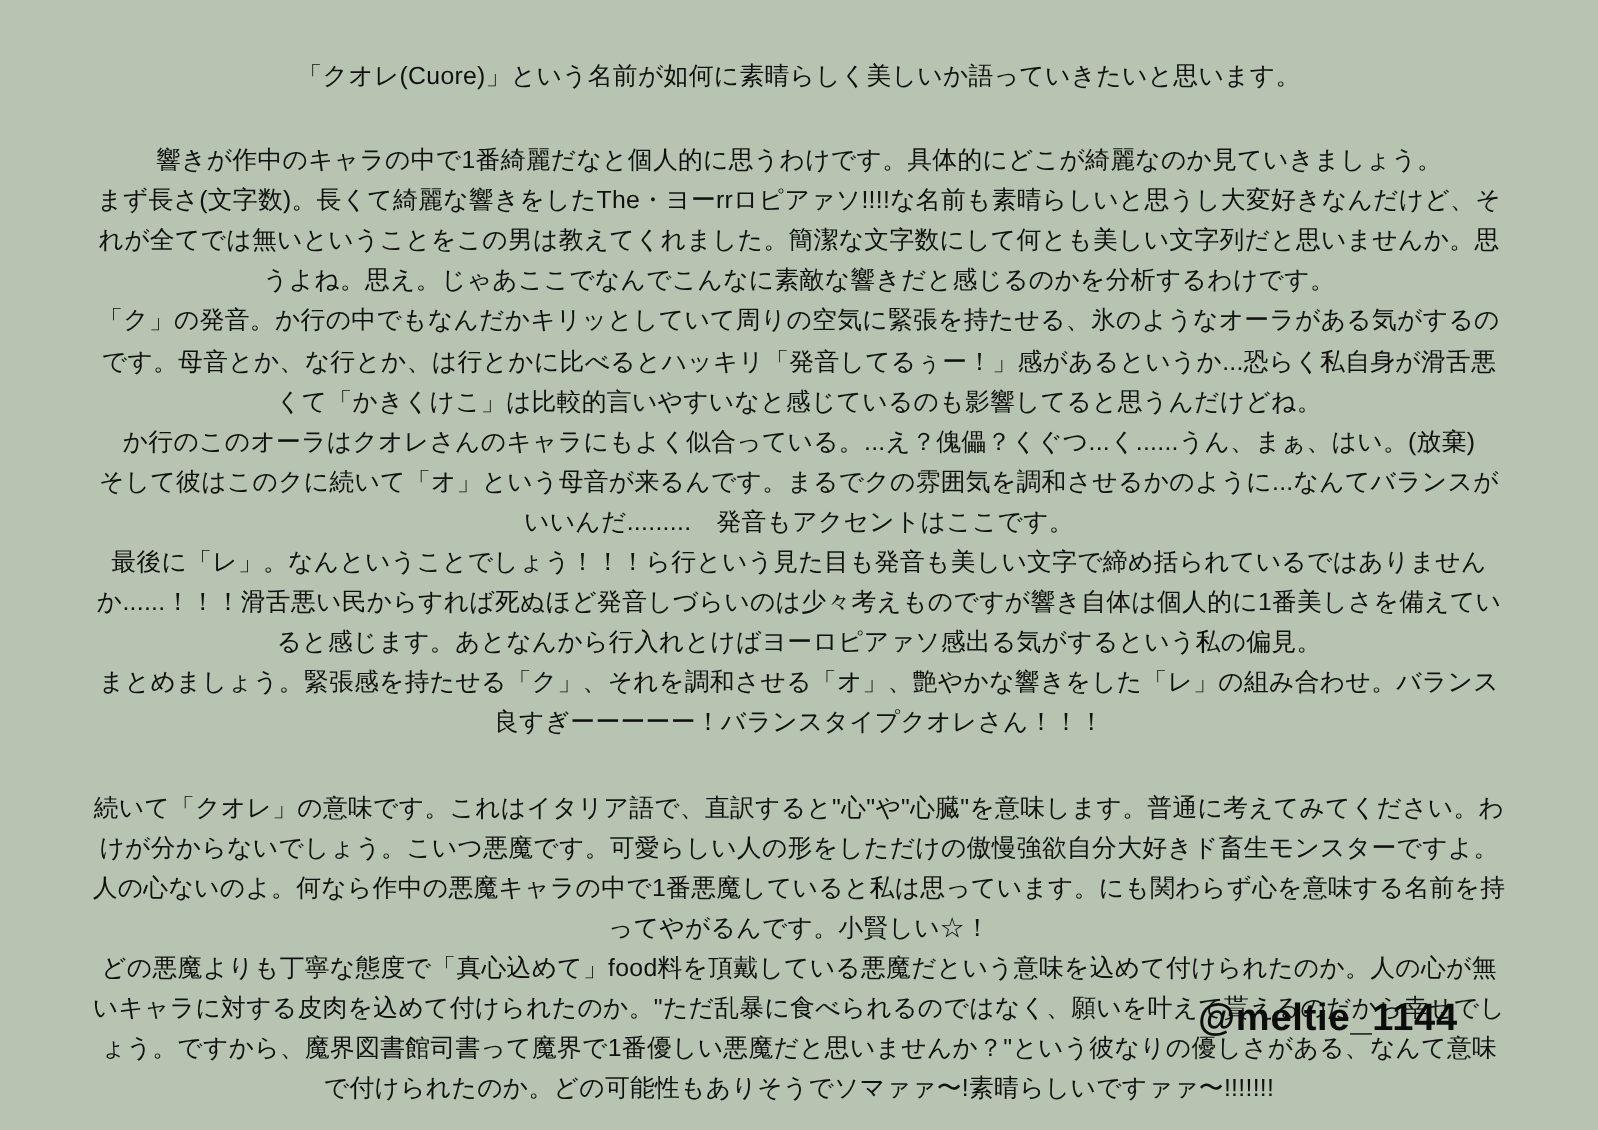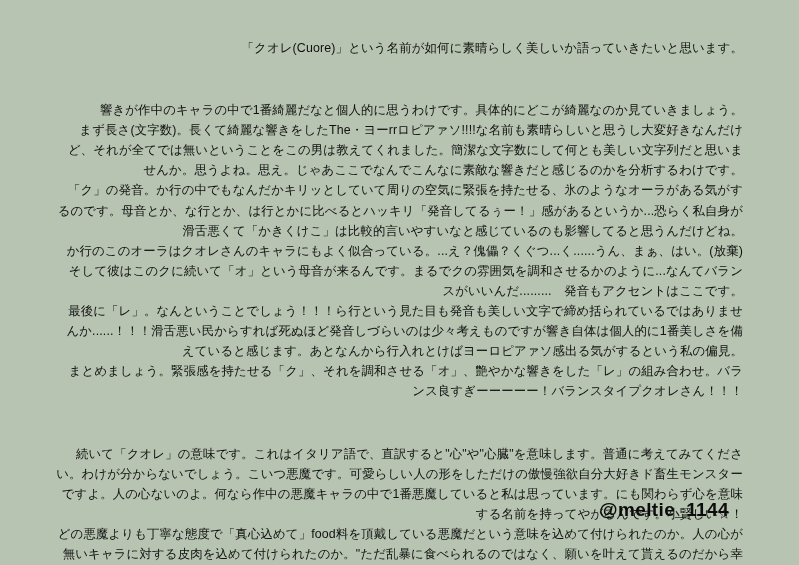--- a/index.html
+++ b/index.html
@@ -18,22 +18,22 @@
     width: 799px;
     height: 565px;
     box-sizing: border-box;
     padding: 26px 44px 14px 44px;
     color: #101010;
   }
   .para {
     font-size: 12.4px;
     line-height: 1.62;
     letter-spacing: 0.15px;
-    text-align: right;
-    margin: 12px;
+    text-align: center;
+    margin: 2px;
     white-space: pre-wrap;
     word-break: break-all;
   }
   .gap-lg { height: 18px; }
   .gap-md { height: 15px; }
   .signature {
     position: absolute;
     right: 70px;
     bottom: 44px;
     font-size: 19px;

